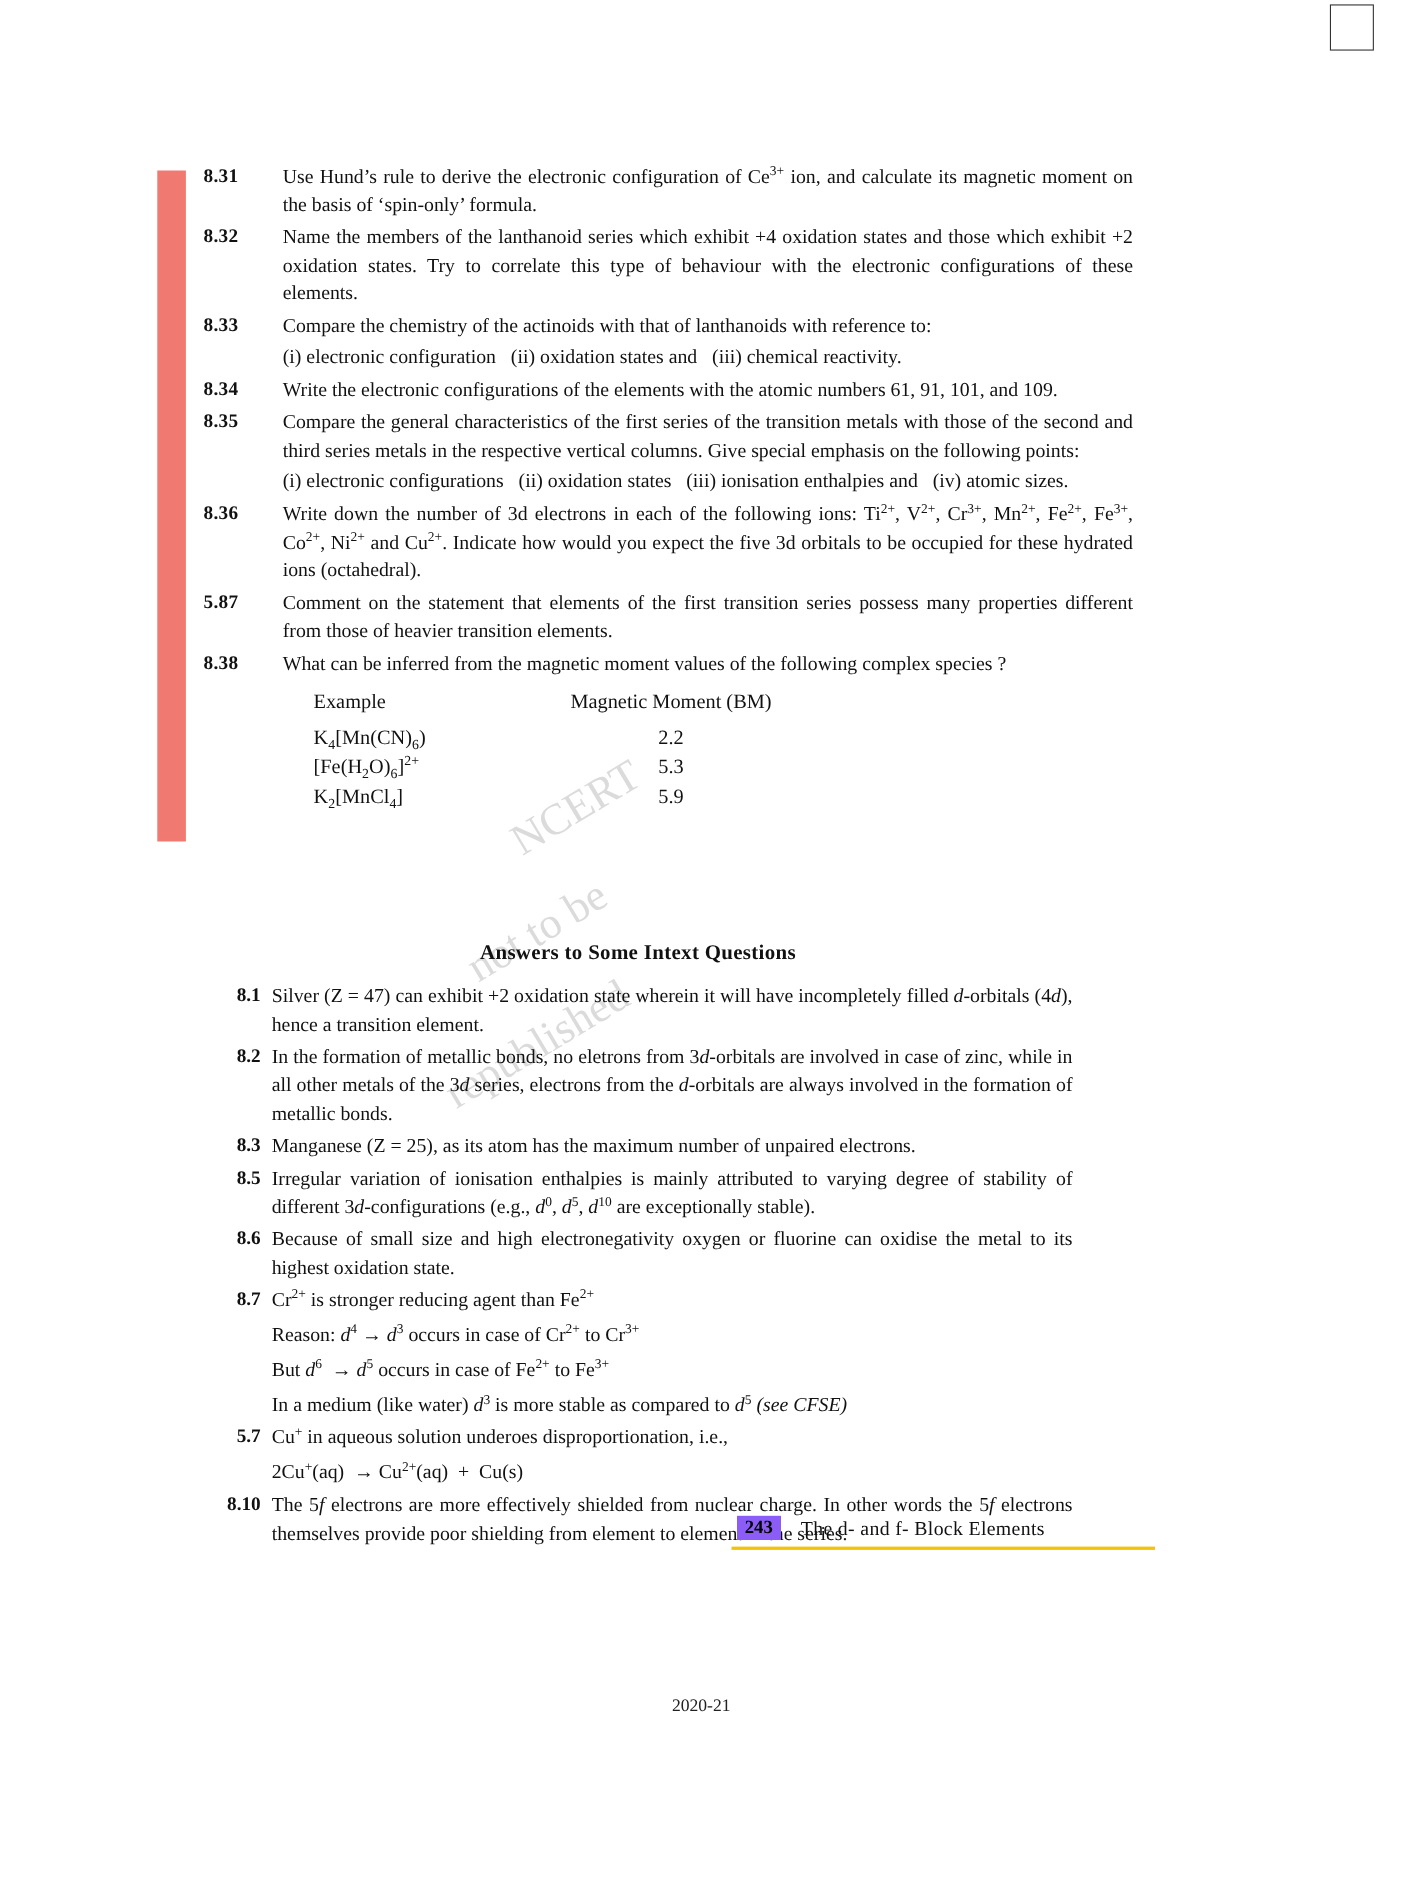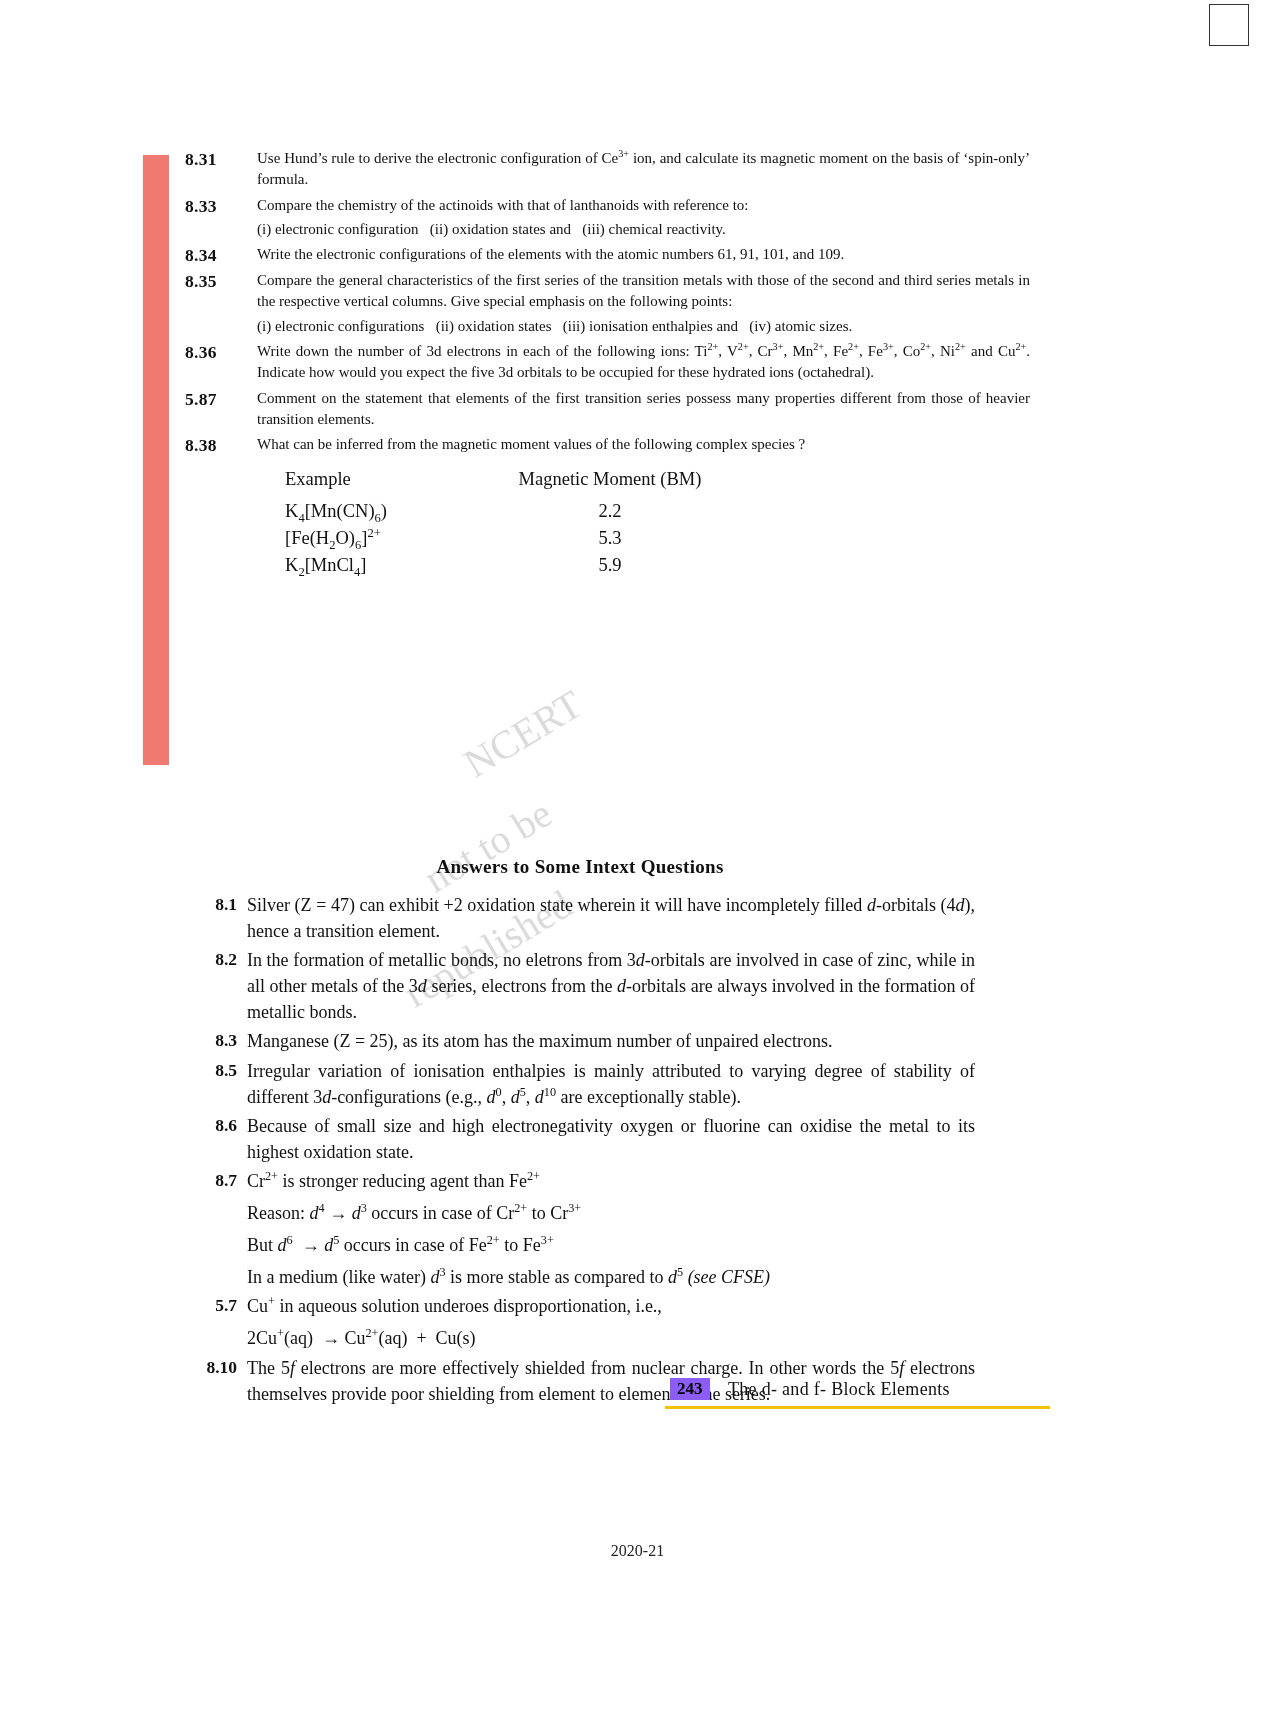--- a/index.html
+++ b/index.html
@@ -52,21 +52,21 @@
   .qnum {
     width: 72px;
     flex: 0 0 72px;
     font-weight: bold;
     font-size: 17.5px;
     letter-spacing: .3px;
     padding-top: 1px;
   }
   .qbody {
     flex: 1;
-    font-size: 15px;
+    font-size: 18px;
     line-height: 1.42;
     text-align: justify;
   }
   .sub {
     margin-top: 3px;
   }
   sup { font-size: 0.68em; vertical-align: super; line-height: 0; }
   sub { font-size: 0.68em; vertical-align: sub; line-height: 0; }
   i { font-style: italic; }
 
@@ -194,20 +194,24 @@
 <div class="page">
 
   <div class="corner-box"></div>
   <div class="red-bar"></div>
 
   <div class="content">
     <div id="exercise-list">
         <div class="qrow">
           <div class="qnum">8.31</div>
           <div class="qbody">Use Hund’s rule to derive the electronic configuration of Ce<sup>3+</sup> ion, and calculate its magnetic moment on the basis of ‘spin-only’ formula.</div>
+        </div>
+        <div class="qrow">
+          <div class="qnum">8.32</div>
+          <div class="qbody">Name the members of the lanthanoid series which exhibit +4 oxidation states and those which exhibit +2 oxidation states. Try to correlate this type of behaviour with the electronic configurations of these elements.</div>
         </div>
         <div class="qrow">
           <div class="qnum">8.33</div>
           <div class="qbody">Compare the chemistry of the actinoids with that of lanthanoids with reference to:<div class="sub">(i) electronic configuration&nbsp;&nbsp; (ii) oxidation states and&nbsp;&nbsp; (iii) chemical reactivity.</div></div>
         </div>
         <div class="qrow">
           <div class="qnum">8.34</div>
           <div class="qbody">Write the electronic configurations of the elements with the atomic numbers 61, 91, 101, and 109.</div>
         </div>
         <div class="qrow">

